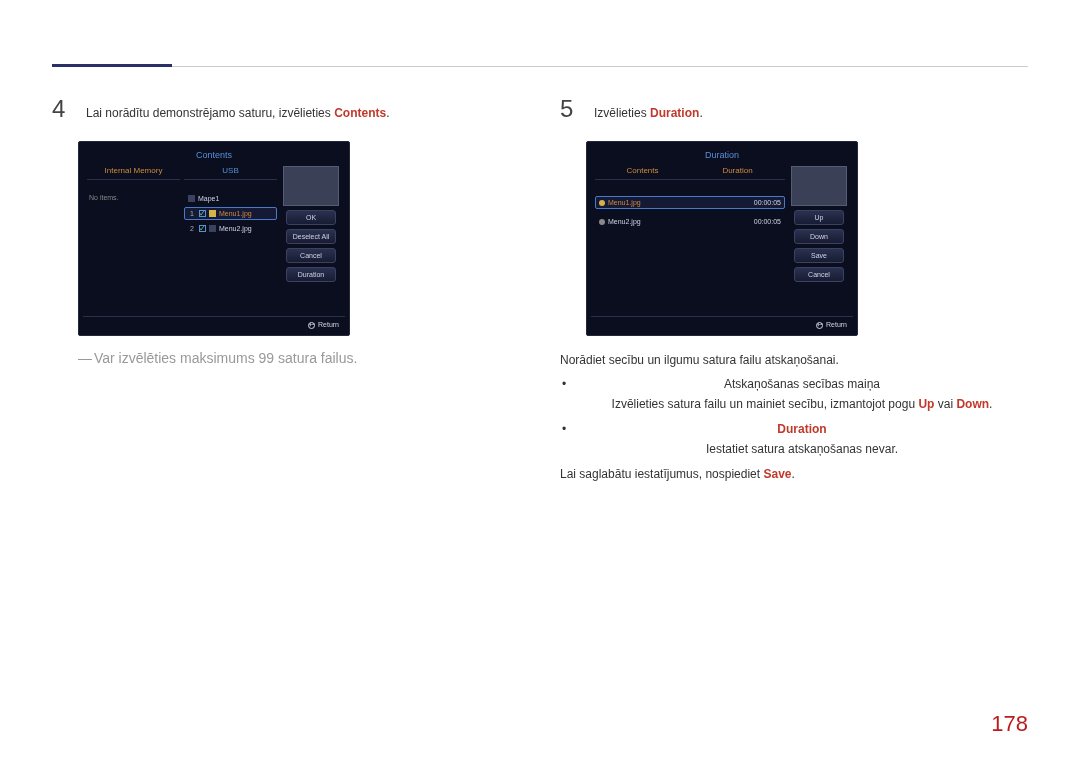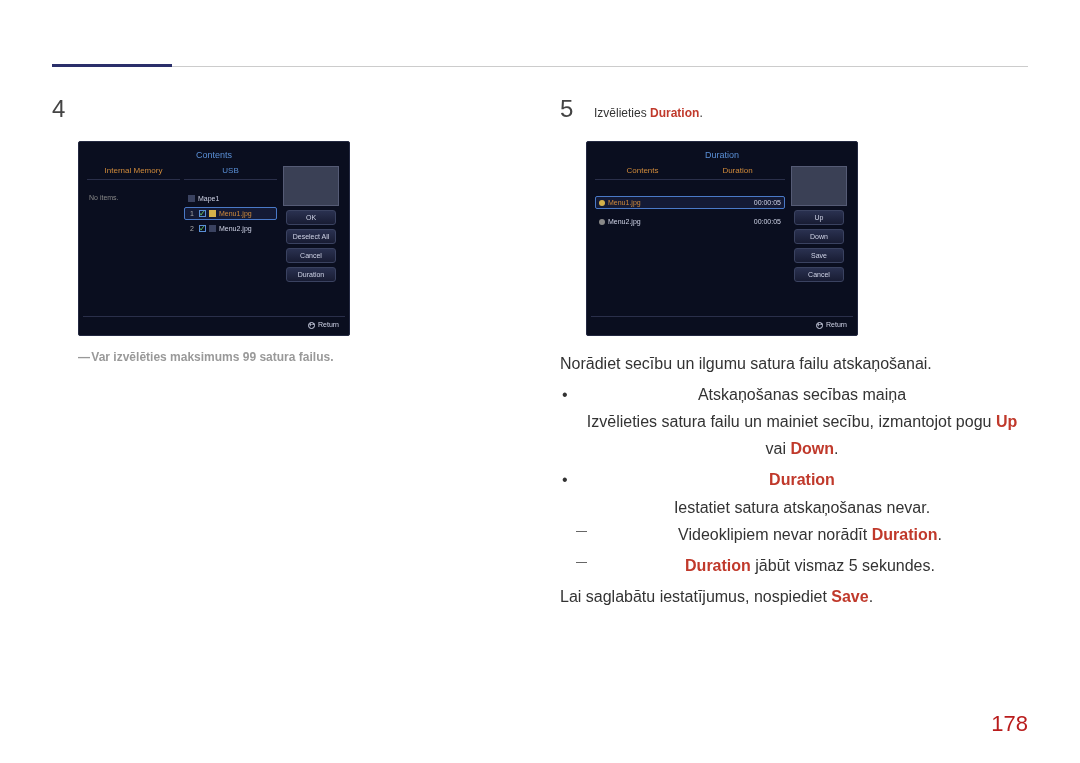--- a/index.html
+++ b/index.html
@@ -120,24 +120,24 @@
   }
   .tv-footer .ret-icon::after{ content:"↩"; position:absolute; top:-2px; left:0; font-size:7px; }
 
   
   .dir-list .tv-row { justify-content: space-between; }
   .dir-list .left { display:flex; align-items:center; gap:3px; }
   .dot { width:6px; height:6px; border-radius:50%; background:#888; display:inline-block; }
   .dot.y { background:#d6b24a; }
   .time { color:#cfd3e6; }
 
-  .footnote { font-size: 12px; color: #999; margin-left: 26px; margin-top: 2px; font-weight: bold; }
+  .footnote { font-size: 14px; color: #999; margin-left: 26px; margin-top: 2px; }
   .footnote::before { content: "― "; letter-spacing: -1px; }
 
-  .body-text { font-size: 16px; color: #333; line-height: 1.7; }
+  .body-text { font-size: 12px; color: #333; line-height: 1.7; }
   .body-text p { margin-bottom: 4px; }
   ul.bul { list-style: none; padding-left: 16px; text-align: center; }
   ul.bul > li { position: relative; margin-bottom: 4px; }
   ul.bul > li::before {
     content: "•"; position: absolute; left: -14px; top: 0; color:#333;
   }
   ul.dash { list-style:none; padding-left: 16px; }
   ul.dash > li { position: relative; margin-bottom: 4px; }
   ul.dash > li::before {
     content: "―"; position: absolute; left: -16px; top: 0; color:#333; font-size:11px;
@@ -156,20 +156,23 @@
 <body>
 
 <div class="top-rule"></div>
 <div class="top-rule-bold"></div>
 
 <div class="cols">
 
   <div class="col">
     <div class="step-line">
       <div class="step-num">4</div>
+      <div class="step-text">
+        <span>Lai norādītu demonstrējamo saturu, izvēlieties </span><span class="kw">Contents</span><span>.</span>
+      </div>
     </div>
 
     <div class="tv">
       <div class="tv-title">Contents</div>
       <div class="tv-body">
         <div class="tv-left">
           <div class="tv-col">
             <div class="tv-col-head">Internal Memory</div>
             <div class="no-items">No items.</div>
           </div>
@@ -256,28 +259,20 @@
     <div class="body-text">
       <p>Norādiet secību un ilgumu satura failu atskaņošanai.</p>
       <ul class="bul">
         <li>
           <span>Atskaņošanas secības maiņa</span><br>
           <span>Izvēlieties satura failu un mainiet secību, izmantojot pogu </span><span class="kw">Up</span><span> vai </span><span class="kw">Down</span><span>.</span>
         </li>
         <li>
           <span class="kw">Duration</span><br>
           <span>Iestatiet satura atskaņošanas nevar.</span>
-          <ul class="dash">
-            <li>
-              <span>Videoklipiem nevar norādīt </span><span class="kw">Duration</span><span>.</span>
-            </li>
-            <li>
-              <span class="kw">Duration</span><span> jābūt vismaz 5 sekundes.</span>
-            </li>
-          </ul>
         </li>
       </ul>
       <p>
         <span>Lai saglabātu iestatījumus, nospiediet </span><span class="kw">Save</span><span>.</span>
       </p>
     </div>
   </div>
 </div>
 
 <div class="page-num">178</div>

